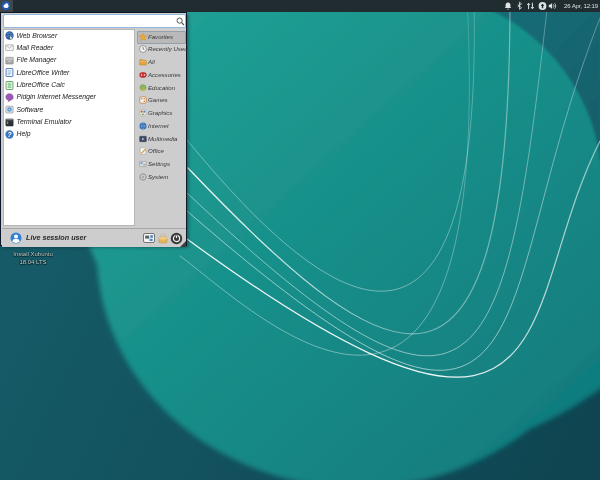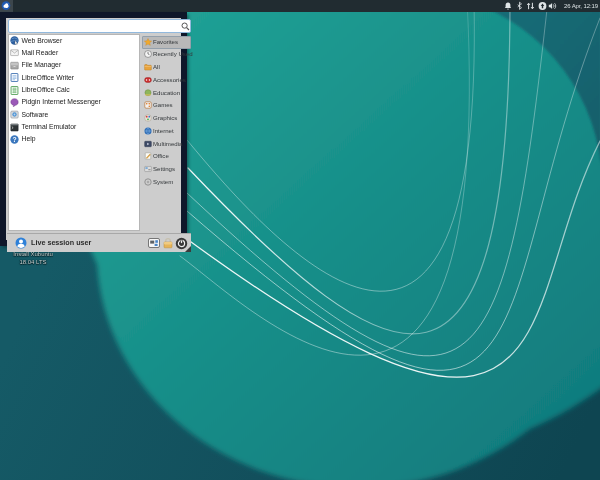--- a/index.html
+++ b/index.html
@@ -101,21 +101,21 @@
 
     <circle cx="44.5" cy="6" r="3.9" fill="#dfe5e7"></circle>
     <path d="M44.5,3.5 L46.3,5.9 L45.2,5.9 L45.2,8.3 L43.8,8.3 L43.8,5.9 L42.7,5.9 Z" fill="#212c31"></path>
 
     <path d="M50.8,4.7 L52.2,4.7 L54.1,3.1 L54.1,8.9 L52.2,7.3 L50.8,7.3 Z" fill="#dfe5e7"></path>
     <path d="M55.3,4.4 A2.2,2.2 0 0 1 55.3,7.6 M56.5,3.2 A3.8,3.8 0 0 1 56.5,8.8" stroke="#dfe5e7" stroke-width="0.8" fill="none"></path>
   </svg>
   <div class="abs" style="left:560px;top:0;width:38px;height:12px;line-height:12.5px;font-size:6px;letter-spacing:-0.1px;text-align:right;color:#dde3e5;">26 Apr, 12:19</div>
 </div>
 
-<div class="abs" style="left:0;top:12px;width:187px;height:234px;background:#cdcdcd;border:6px solid #0f172a;box-sizing:border-box;box-shadow:1.5px 1.5px 3px rgba(10,35,40,0.5);">
+<div class="abs" style="left:0;top:12px;width:187px;height:234px;background:#cdcdcd;border:1px solid #0f172a;box-sizing:border-box;box-shadow:1.5px 1.5px 3px rgba(10,35,40,0.5);font-style:italic;">
 
   <div class="abs" style="left:2px;top:1px;width:181px;height:12px;background:#ffffff;border:1px solid #92b9dd;border-radius:2px;">
     <svg class="abs" width="9" height="9" viewBox="0 0 9 9" style="right:0.5px;top:2px">
       <circle cx="3.6" cy="3.6" r="2.6" fill="none" stroke="#555555" stroke-width="1"></circle>
       <path d="M5.6,5.6 L8,8" stroke="#555555" stroke-width="1.1"></path>
     </svg>
   </div>
 
   <div class="abs" style="left:2px;top:16px;width:132px;height:197px;background:#ffffff;border:1px solid #b6b6b6;box-sizing:border-box;"></div>
 

